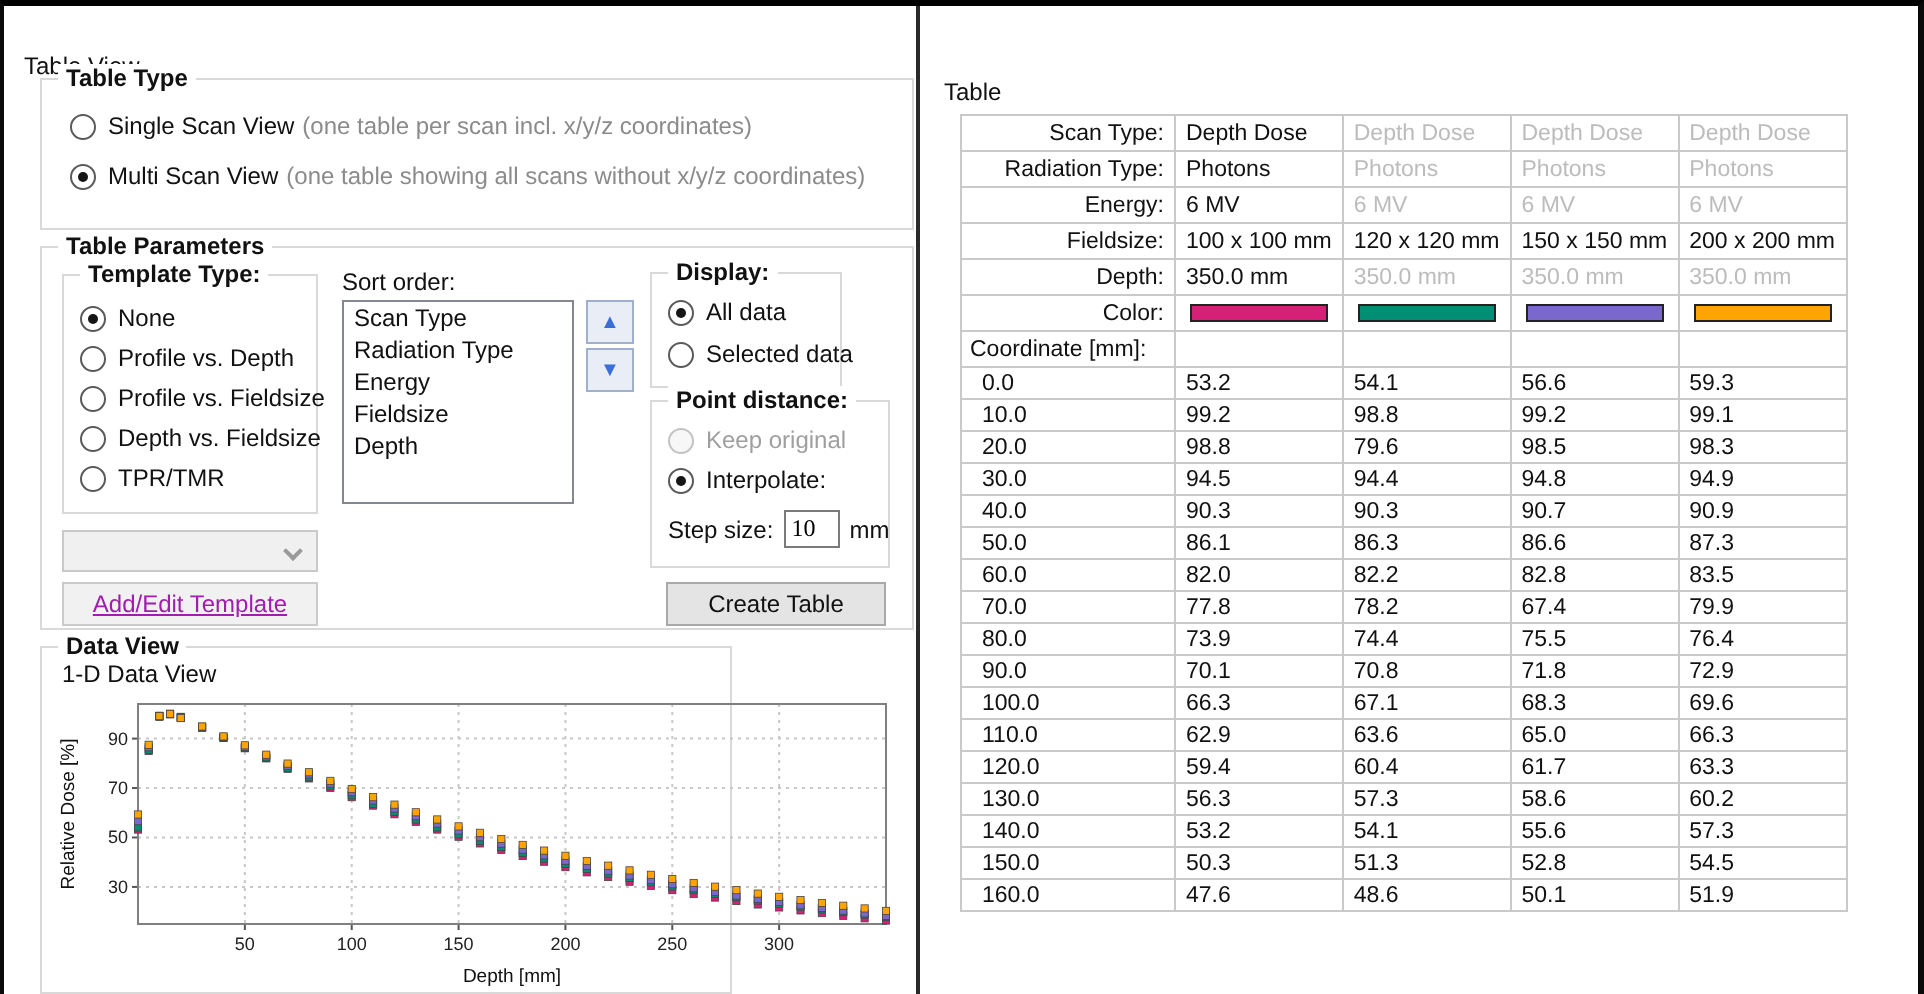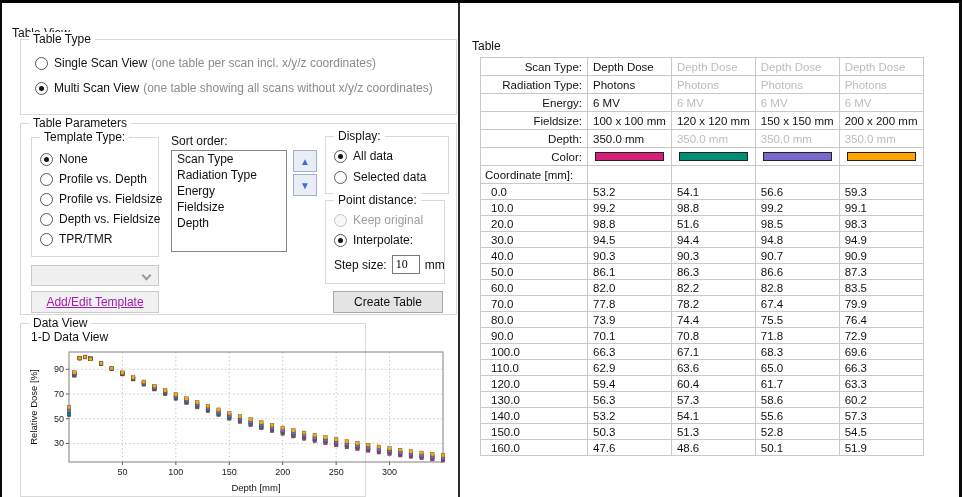--- a/index.html
+++ b/index.html
@@ -9,21 +9,21 @@
     position:relative; width:962px; height:497px; background:#fff;
     border-top:3px solid #000; border-left:2px solid #0a0a0a; border-right:3px solid #0a0a0a;
     overflow:hidden;
   }
   .abs { position:absolute; }
   #win-title { left:10px; top:23px; font-size:12px; }
   #divider { left:456px; top:0; width:2px; height:497px; background:#2a2a2a; }
 
   
   .gb { position:absolute; border:1px solid #d9d9d9; background:#fff; }
-  .gb > .gbt { position:absolute; top:-8px; left:8px; background:#fff; padding:0 4px; font-size:12px; line-height:15px; white-space:nowrap; }
+  .gb > .gbt { position:absolute; top:-8px; left:8px; background:#fff; padding:0 4px; font-size:12px; line-height:15px; white-space:nowrap;font-weight:bold; }
 
   
   .radio { position:absolute; display:flex; align-items:center; white-space:nowrap; cursor:default; }
   .rb { width:13px; height:13px; border:1px solid #5a5a5a; border-radius:50%; background:#fff; margin-right:6px; position:relative; flex:none; }
   .radio.checked .rb::after { content:""; position:absolute; left:3px; top:3px; width:5px; height:5px; border-radius:50%; background:#151515; }
   .radio.disabled { color:#9f9f9f; }
   .radio.disabled .rb { border-color:#c3c3c3; background:#f7f7f7; }
   .hint { color:#8b8b8b; margin-left:4px; }
 
   
@@ -122,21 +122,21 @@
         <div class="li">Fieldsize</div>
         <div class="li">Depth</div>
       </div>
     <div class="arrow-btn" style="left:272px; top:26px;">
         <span>▲</span>
       </div>
     <div class="arrow-btn" style="left:272px; top:50px;">
         <span>▼</span>
       </div>
 
-    <div class="gb" style="left:304px; top:12px; width:124px; height:58px;">
+    <div class="gb" style="left:304px; top:12px; width:96px; height:58px;">
       <span class="gbt">Display:</span>
       <div class="radio checked" style="left:8px; top:12px;">
         <span class="rb"></span>
         <span>All data</span>
       </div>
       <div class="radio" style="left:8px; top:33px;">
         <span class="rb"></span>
         <span>Selected data</span>
       </div>
     </div>
@@ -431,21 +431,21 @@
           <tr class="data">
             <th>10.0</th>
             <td>99.2</td>
             <td>98.8</td>
             <td>99.2</td>
             <td>99.1</td>
           </tr>
           <tr class="data">
             <th>20.0</th>
             <td>98.8</td>
-            <td>51.6</td>
+            <td>79.6</td>
             <td>98.5</td>
             <td>98.3</td>
           </tr>
           <tr class="data">
             <th>30.0</th>
             <td>94.5</td>
             <td>94.4</td>
             <td>94.8</td>
             <td>94.9</td>
           </tr>

